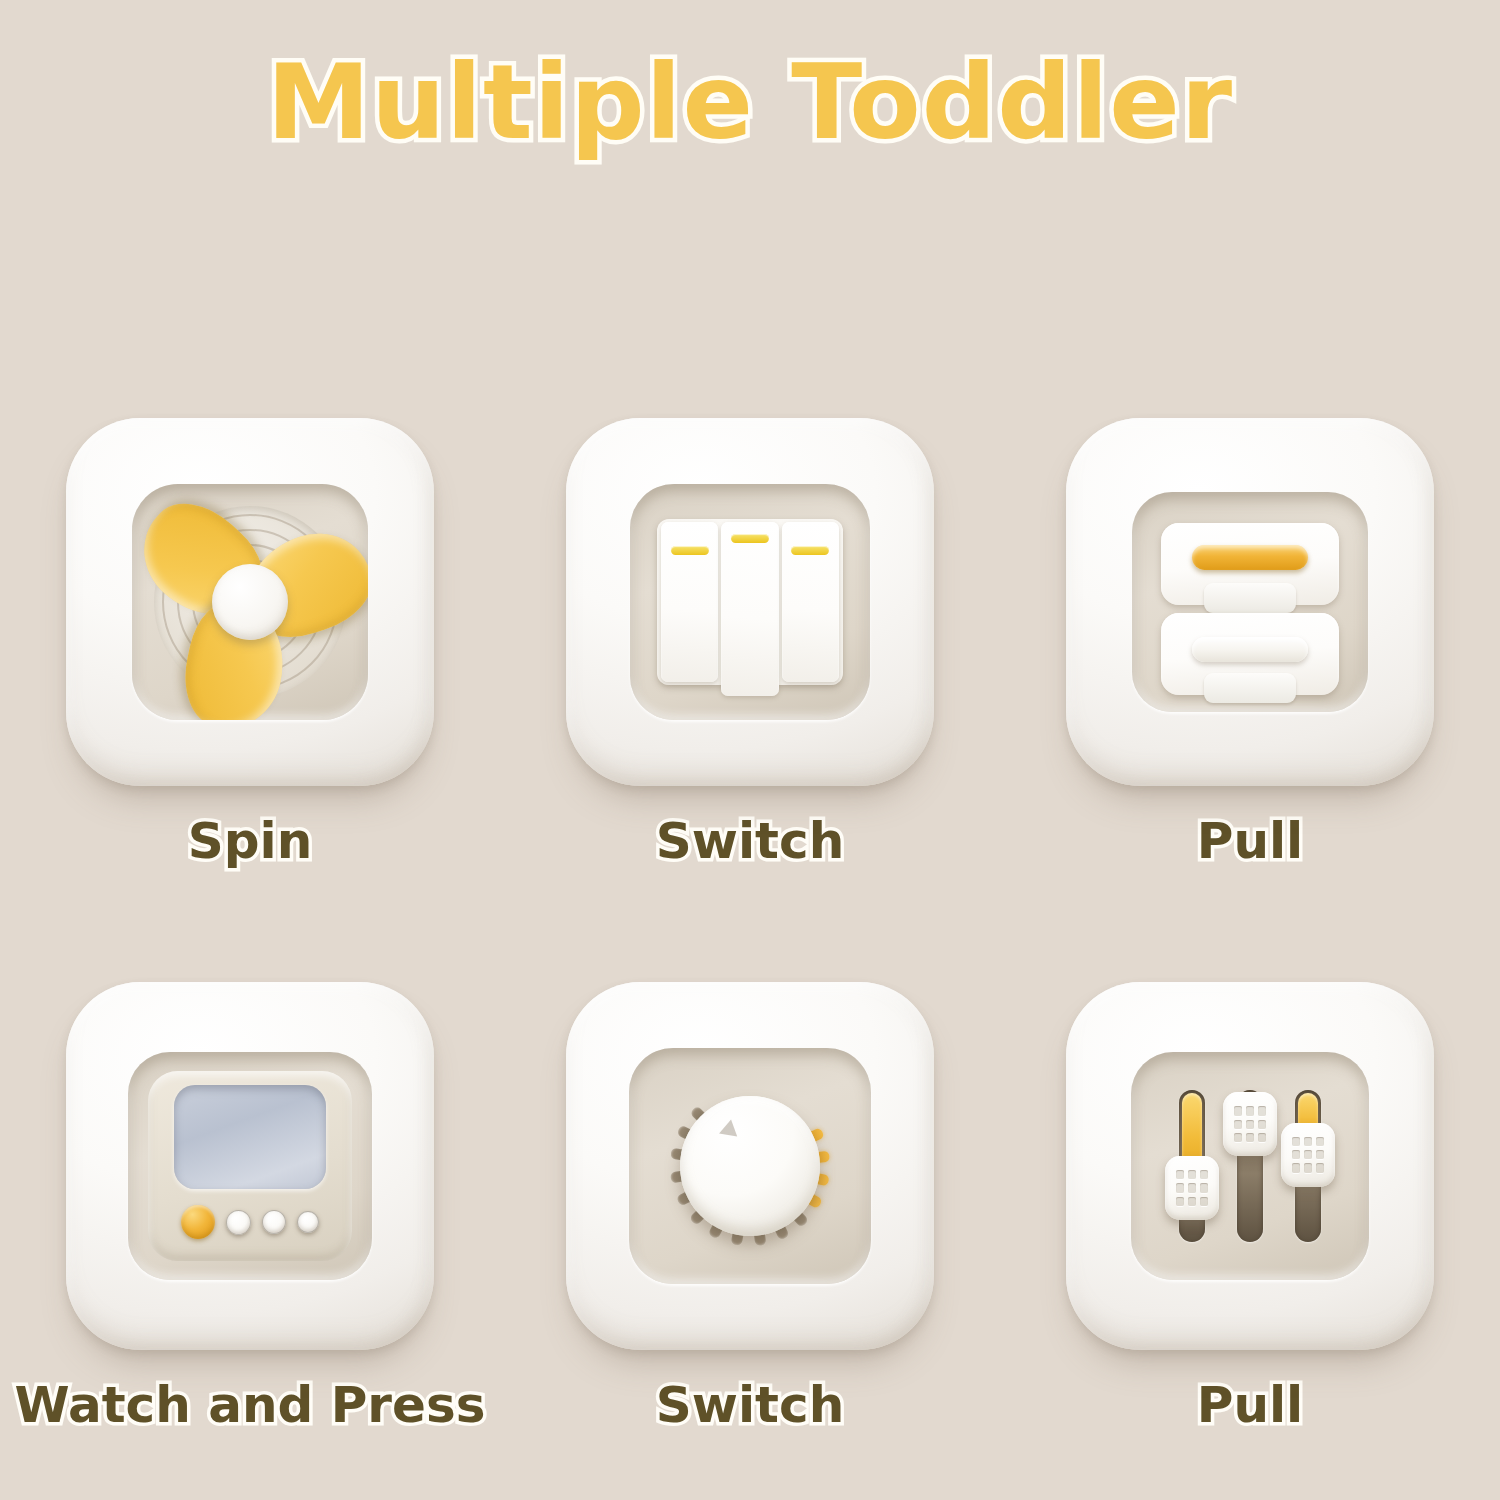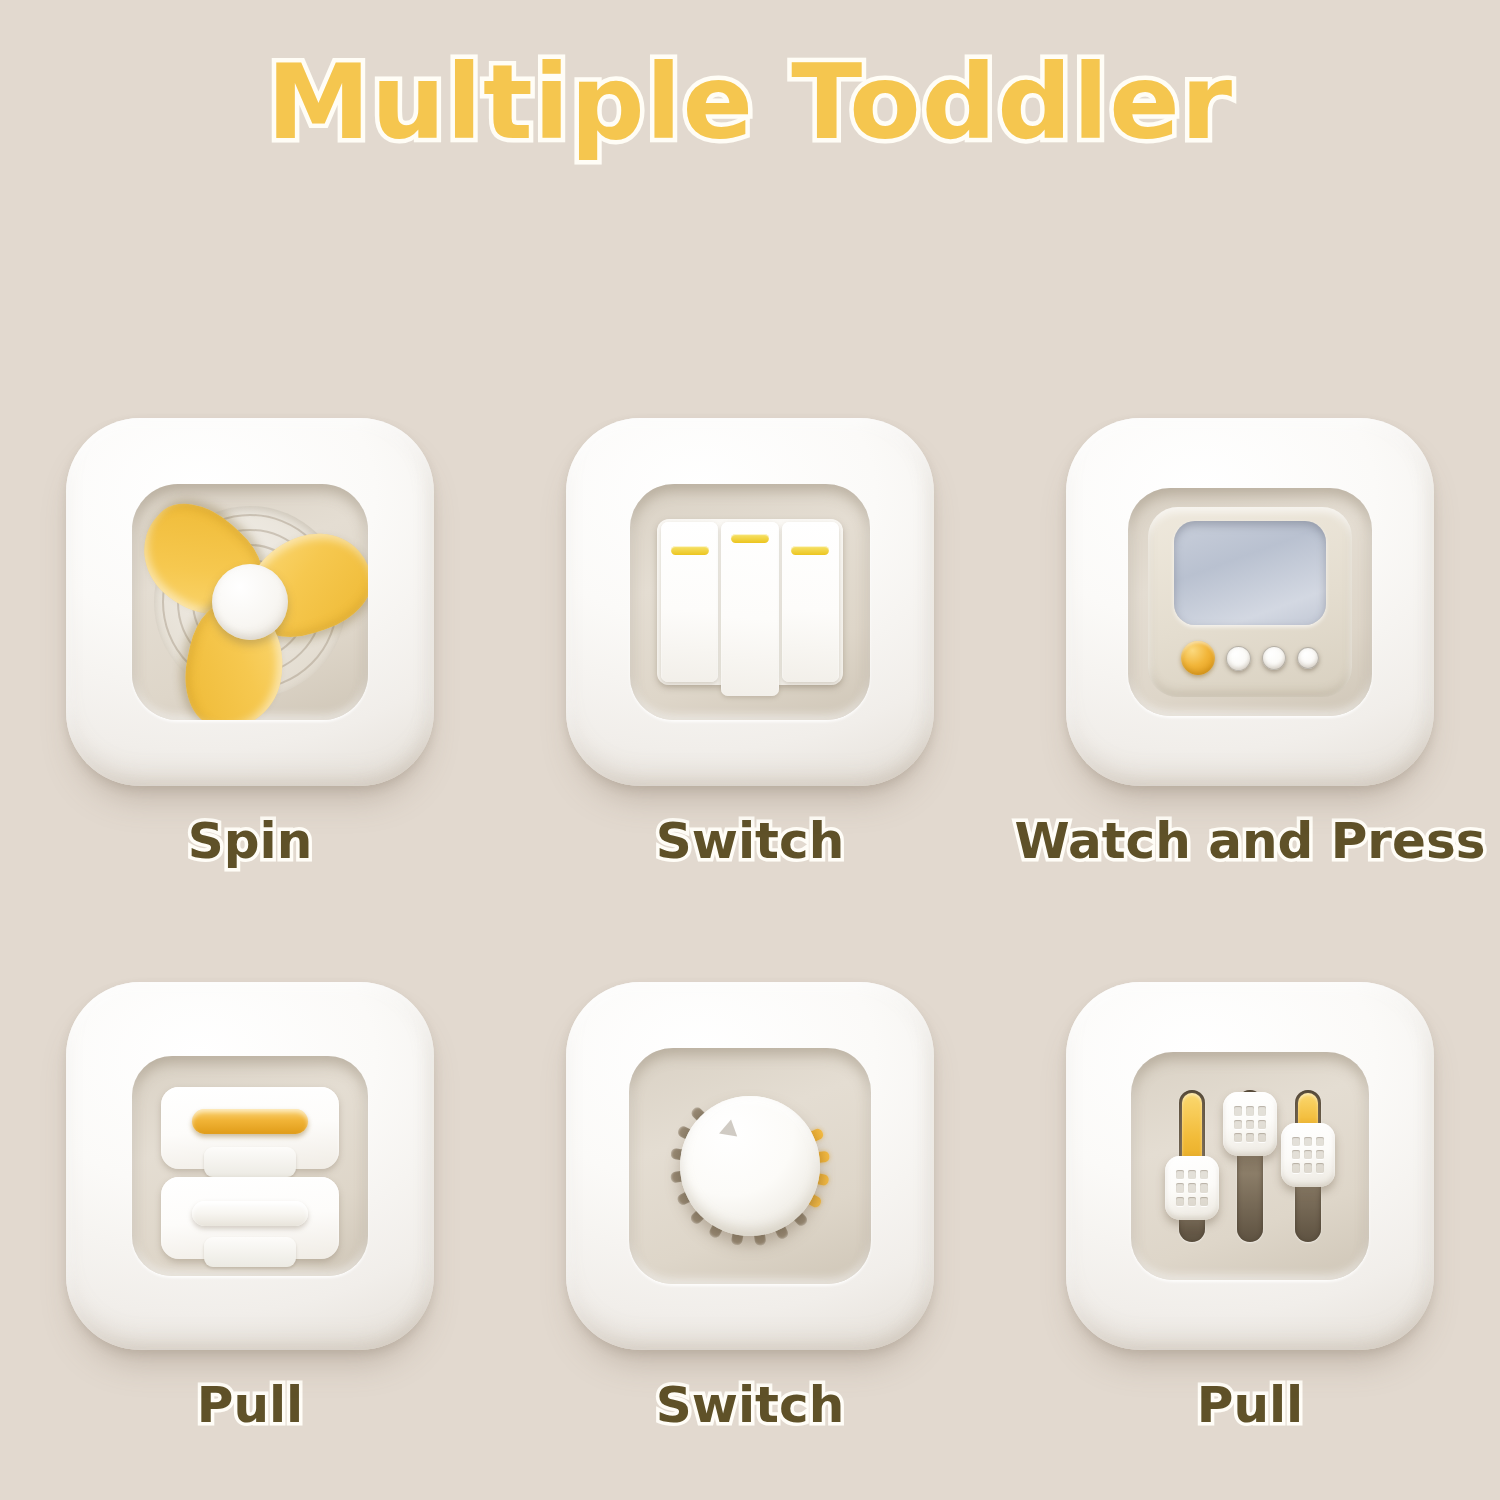--- a/index.html
+++ b/index.html
@@ -299,51 +299,51 @@
               <span class="led low"></span>
             </div>
         </div>
       </div>
     </div>
     <div class="caption">Switch</div>
   </div>
 
   <div class="cell">
     <div class="tile">
-      <div class="well tv-well">
-        <div class="tv-face">
-          <div class="tv-screen"></div>
-          <div class="tv-btns">
-            <div class="btn-o"></div>
-            <div class="btn-w w1"></div>
-            <div class="btn-w w2"></div>
-            <div class="btn-w w3"></div>
-          </div>
-        </div>
-      </div>
-    </div>
-    <div class="caption">Watch and Press</div>
-  </div>
-
-  <div class="cell">
-    <div class="tile">
       <div class="well pull-well">
         <div class="pull-stack">
           <div class="drawer">
             <div class="tab"></div>
             <div class="handle-o"></div>
           </div>
           <div class="drawer low">
             <div class="tab"></div>
             <div class="handle-w"></div>
           </div>
         </div>
       </div>
     </div>
     <div class="caption">Pull</div>
+  </div>
+
+  <div class="cell">
+    <div class="tile">
+      <div class="well tv-well">
+        <div class="tv-face">
+          <div class="tv-screen"></div>
+          <div class="tv-btns">
+            <div class="btn-o"></div>
+            <div class="btn-w w1"></div>
+            <div class="btn-w w2"></div>
+            <div class="btn-w w3"></div>
+          </div>
+        </div>
+      </div>
+    </div>
+    <div class="caption">Watch and Press</div>
   </div>
 
   <div class="cell">
     <div class="tile">
       <div class="well rot-well">
         <div class="ticks" id="tick-ring">
             <div class="tick amber" style="transform: translate(-50%, -80px) rotate(65deg);"></div>
             <div class="tick amber" style="transform: translate(-50%, -80px) rotate(82.8571deg);"></div>
             <div class="tick amber" style="transform: translate(-50%, -80px) rotate(100.714deg);"></div>
             <div class="tick amber" style="transform: translate(-50%, -80px) rotate(118.571deg);"></div>

